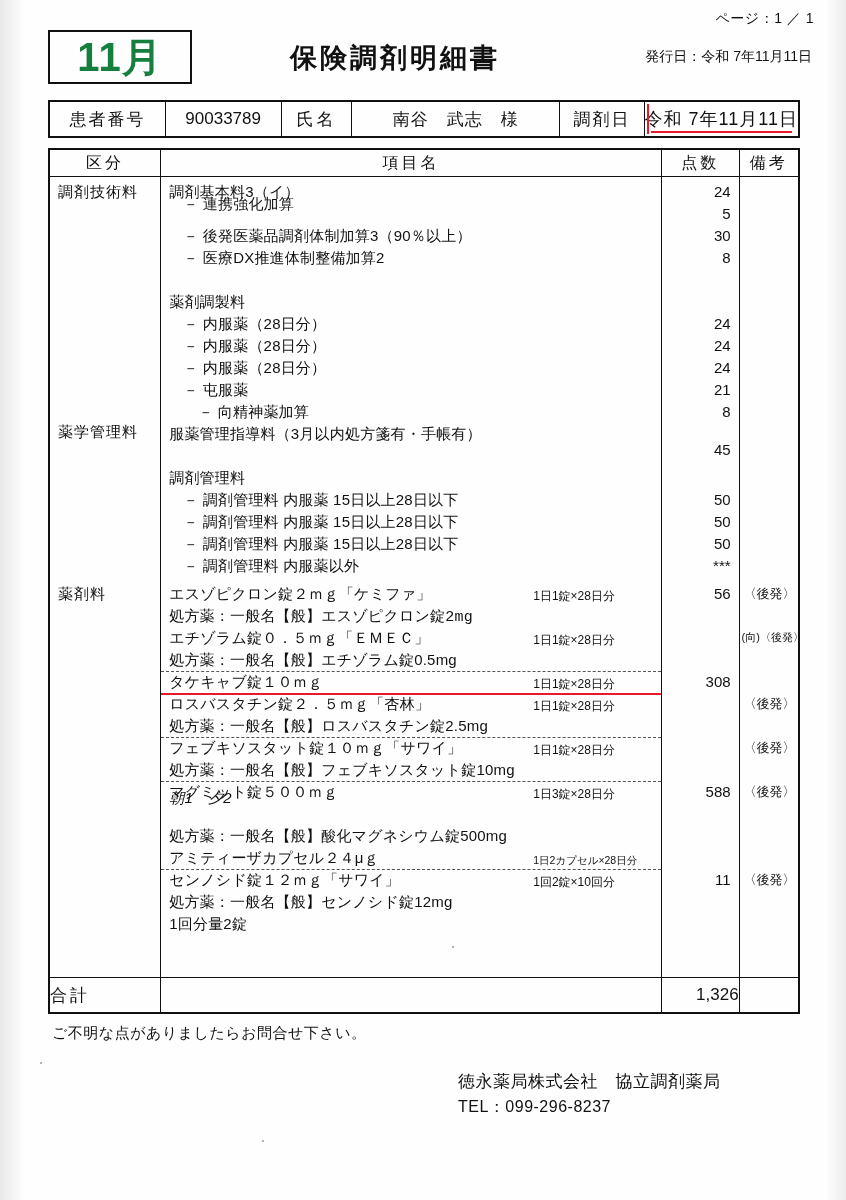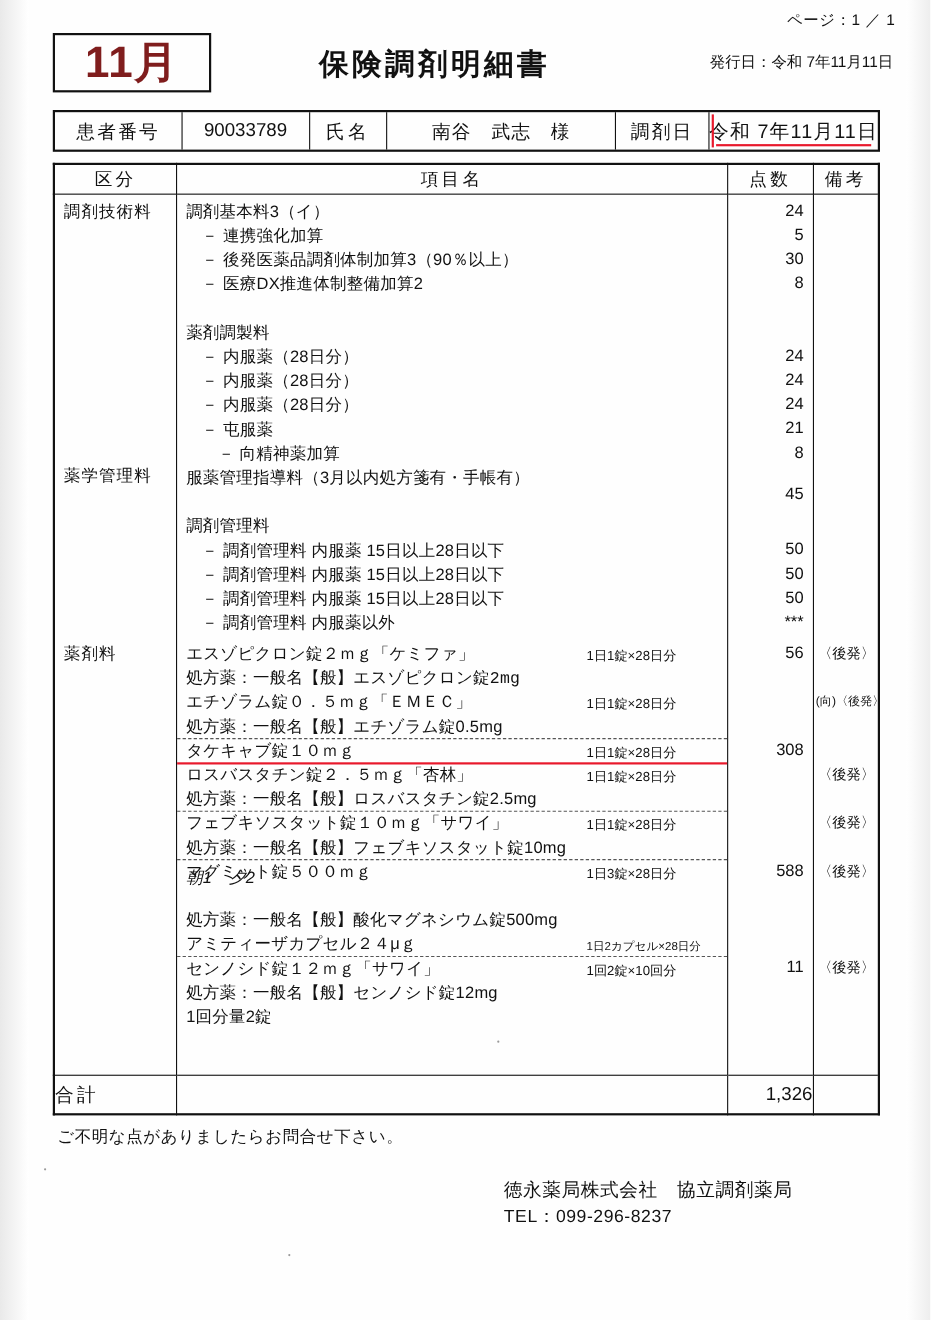--- a/index.html
+++ b/index.html
@@ -61,21 +61,21 @@
     top: 0;
     width: 144px;
     height: 54px;
     border: 2px solid #111;
     box-sizing: border-box;
     display: flex;
     align-items: center;
     justify-content: center;
   }
   .month-text {
-    color: #7f1d1d;
+    color: #15803d;
     font-weight: bold;
     font-size: 40px;
     letter-spacing: 1px;
     line-height: 1;
   }
   .doc-title {
     position: absolute;
     left: 262px;
     top: 10px;
     font-size: 27px;
@@ -308,21 +308,21 @@
 
           <td class="body-cell kubun-cell">
             <span class="kubun-label" style="top:6px;">調剤技術料</span>
             <span class="kubun-label" style="top:246px;">薬学管理料</span>
             <span class="kubun-label" style="top:408px;">薬剤料</span>
           </td>
 
           <td class="body-cell item-cell">
 
             <span class="item-line" style="top:6px;">調剤基本料3（イ）</span>
-            <span class="item-line indent" style="top:28px;">－ 連携強化加算</span>
+            <span class="item-line indent" style="top:18px;">－ 連携強化加算</span>
             <span class="item-line indent" style="top:50px;">－ 後発医薬品調剤体制加算3（90％以上）</span>
             <span class="item-line indent" style="top:72px;">－ 医療DX推進体制整備加算2</span>
             <span class="item-line" style="top:116px;">薬剤調製料</span>
             <span class="item-line indent" style="top:138px;">－ 内服薬（28日分）</span>
             <span class="item-line indent" style="top:160px;">－ 内服薬（28日分）</span>
             <span class="item-line indent" style="top:182px;">－ 内服薬（28日分）</span>
             <span class="item-line indent" style="top:204px;">－ 屯服薬</span>
             <span class="item-line indent" style="top:226px;margin-left:15px;">－ 向精神薬加算</span>
 
             <span class="item-line" style="top:248px;">服薬管理指導料（3月以内処方箋有・手帳有）</span>

